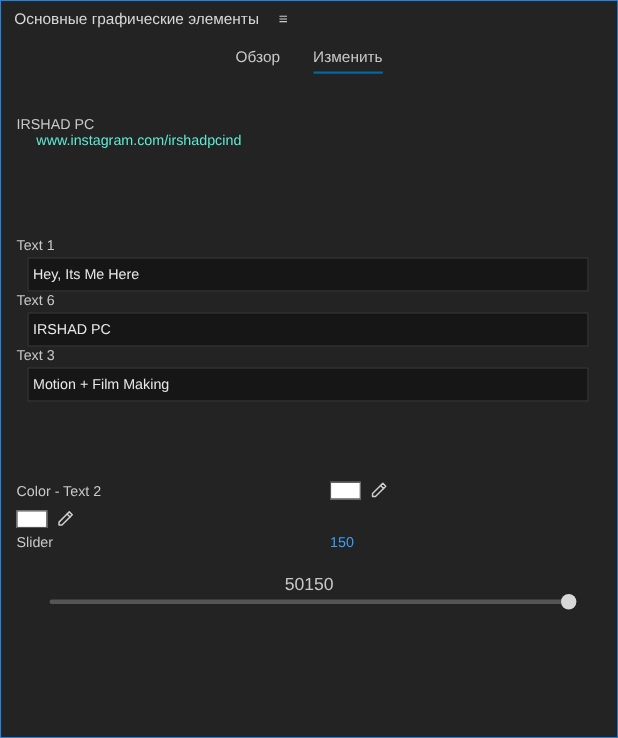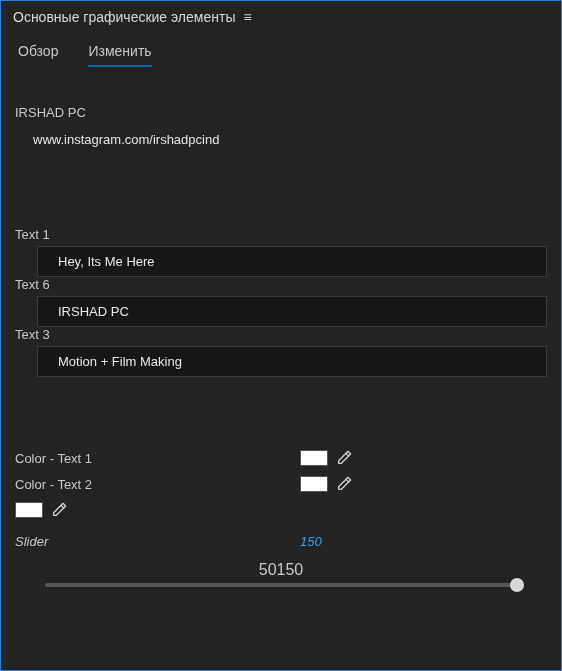--- a/index.html
+++ b/index.html
@@ -10,50 +10,51 @@
     color: #c8c8c8;
     width: 562px;
     height: 671px;
     overflow: hidden;
     border: 1px solid #2b7fd4;
   }
   .header {
     display: flex;
     align-items: center;
     padding: 8px 24px 6px 12px;
-    gap: 8px;
+    gap: 18px;
   }
   .panel-title { color: #d8d8d8; font-size: 14px; }
   .menu-icon { color: #c8c8c8; font-size: 14px; cursor: pointer; user-select: none; }
   .tabs {
     display: flex;
+    justify-content: center;
     gap: 30px;
-    padding: 12px 0 0 17px;
+    padding: 12px 0 0 0;
   }
   .tab {
     color: #c8c8c8;
     font-size: 14px;
     padding-bottom: 6px;
     cursor: pointer;
   }
   .tab.active { border-bottom: 2px solid #0369a1; }
   .content { padding: 14px 14px 0 14px; }
   .block-top { padding: 24px 0 0 0; }
   .top-line1 { font-size: 13px; color: #c8c8c8; padding-left: 0; }
-  .top-line2 { font-size: 13px; color: #e5e5e5; padding-left: 18px; margin-top: 12px; }
+  .top-line2 { font-size: 13px; color: #5eead4; padding-left: 18px; margin-top: 0; }
   .text-section { margin-top: 80px; }
   .text-label { font-size: 13px; color: #c8c8c8; margin-top: 0; margin-bottom: 4px; }
   .text-input {
     width: 510px;
-    margin-left: 22px;
+    margin-left: 10px;
     background: #161616;
     border: 1px solid #3a3a3a;
     color: #e8e8e8;
     font-size: 13px;
-    padding: 7px 20px;
+    padding: 7px 4px;
     outline: none;
   }
   .color-section { margin-top: 68px; }
   .color-row {
     display: flex;
     align-items: center;
     height: 26px;
   }
   .color-label {
     width: 285px;
@@ -68,23 +69,22 @@
     cursor: pointer;
   }
   .eyedropper {
     margin-left: 8px;
     cursor: pointer;
     display: inline-flex;
   }
   .eyedropper svg { width: 16px; height: 16px; }
   .slider-row {
     display: flex;
-    align-items: flex-end;
+    align-items: flex-start;
     height: 26px;
-    font-style: italic;
   }
   .slider-label { width: 285px; font-size: 13px; color: #c8c8c8; }
   .slider-value { color: #3a9ff5; font-size: 13px; cursor: ew-resize; }
   .slider-track-wrap {
     position: relative;
     margin: 12px 30px 0 30px;
   }
   .slider-minmax {
     display: flex;
     justify-content: center;
@@ -125,30 +125,20 @@
 <div class="content">
   <div class="block-top">
     <div class="top-line1">IRSHAD PC</div>
     <div class="top-line2">www.instagram.com/irshadpcind</div>
   </div>
 
   <div class="text-section" id="text-section"><div class="text-label">Text 1</div><input class="text-input" value="Hey, Its Me Here" style=""><div class="text-label">Text 6</div><input class="text-input" value="IRSHAD PC" style=""><div class="text-label">Text 3</div><input class="text-input" value="Motion + Film Making" style=""></div>
 
   <div class="color-section" id="color-section">
       <div class="color-row">
-        <div class="color-label">Color - Text 1</div>
-        <div class="swatch" style="background: rgb(255, 255, 255);"></div>
-        <span class="eyedropper">
-          <svg viewBox="0 0 24 24" fill="none" stroke="#d0d0d0" stroke-width="2" stroke-linecap="round" stroke-linejoin="round">
-            <path d="M18 2l4 4-3 3-4-4 3-3z"></path>
-            <path d="M15 5L4 16v4h4L19 9"></path>
-          </svg>
-        </span>
-      </div>
-      <div class="color-row">
         <div class="color-label">Color - Text 2</div>
         <div class="swatch" style="background: rgb(255, 255, 255);"></div>
         <span class="eyedropper">
           <svg viewBox="0 0 24 24" fill="none" stroke="#d0d0d0" stroke-width="2" stroke-linecap="round" stroke-linejoin="round">
             <path d="M18 2l4 4-3 3-4-4 3-3z"></path>
             <path d="M15 5L4 16v4h4L19 9"></path>
           </svg>
         </span>
       </div>
       <div class="color-row">

